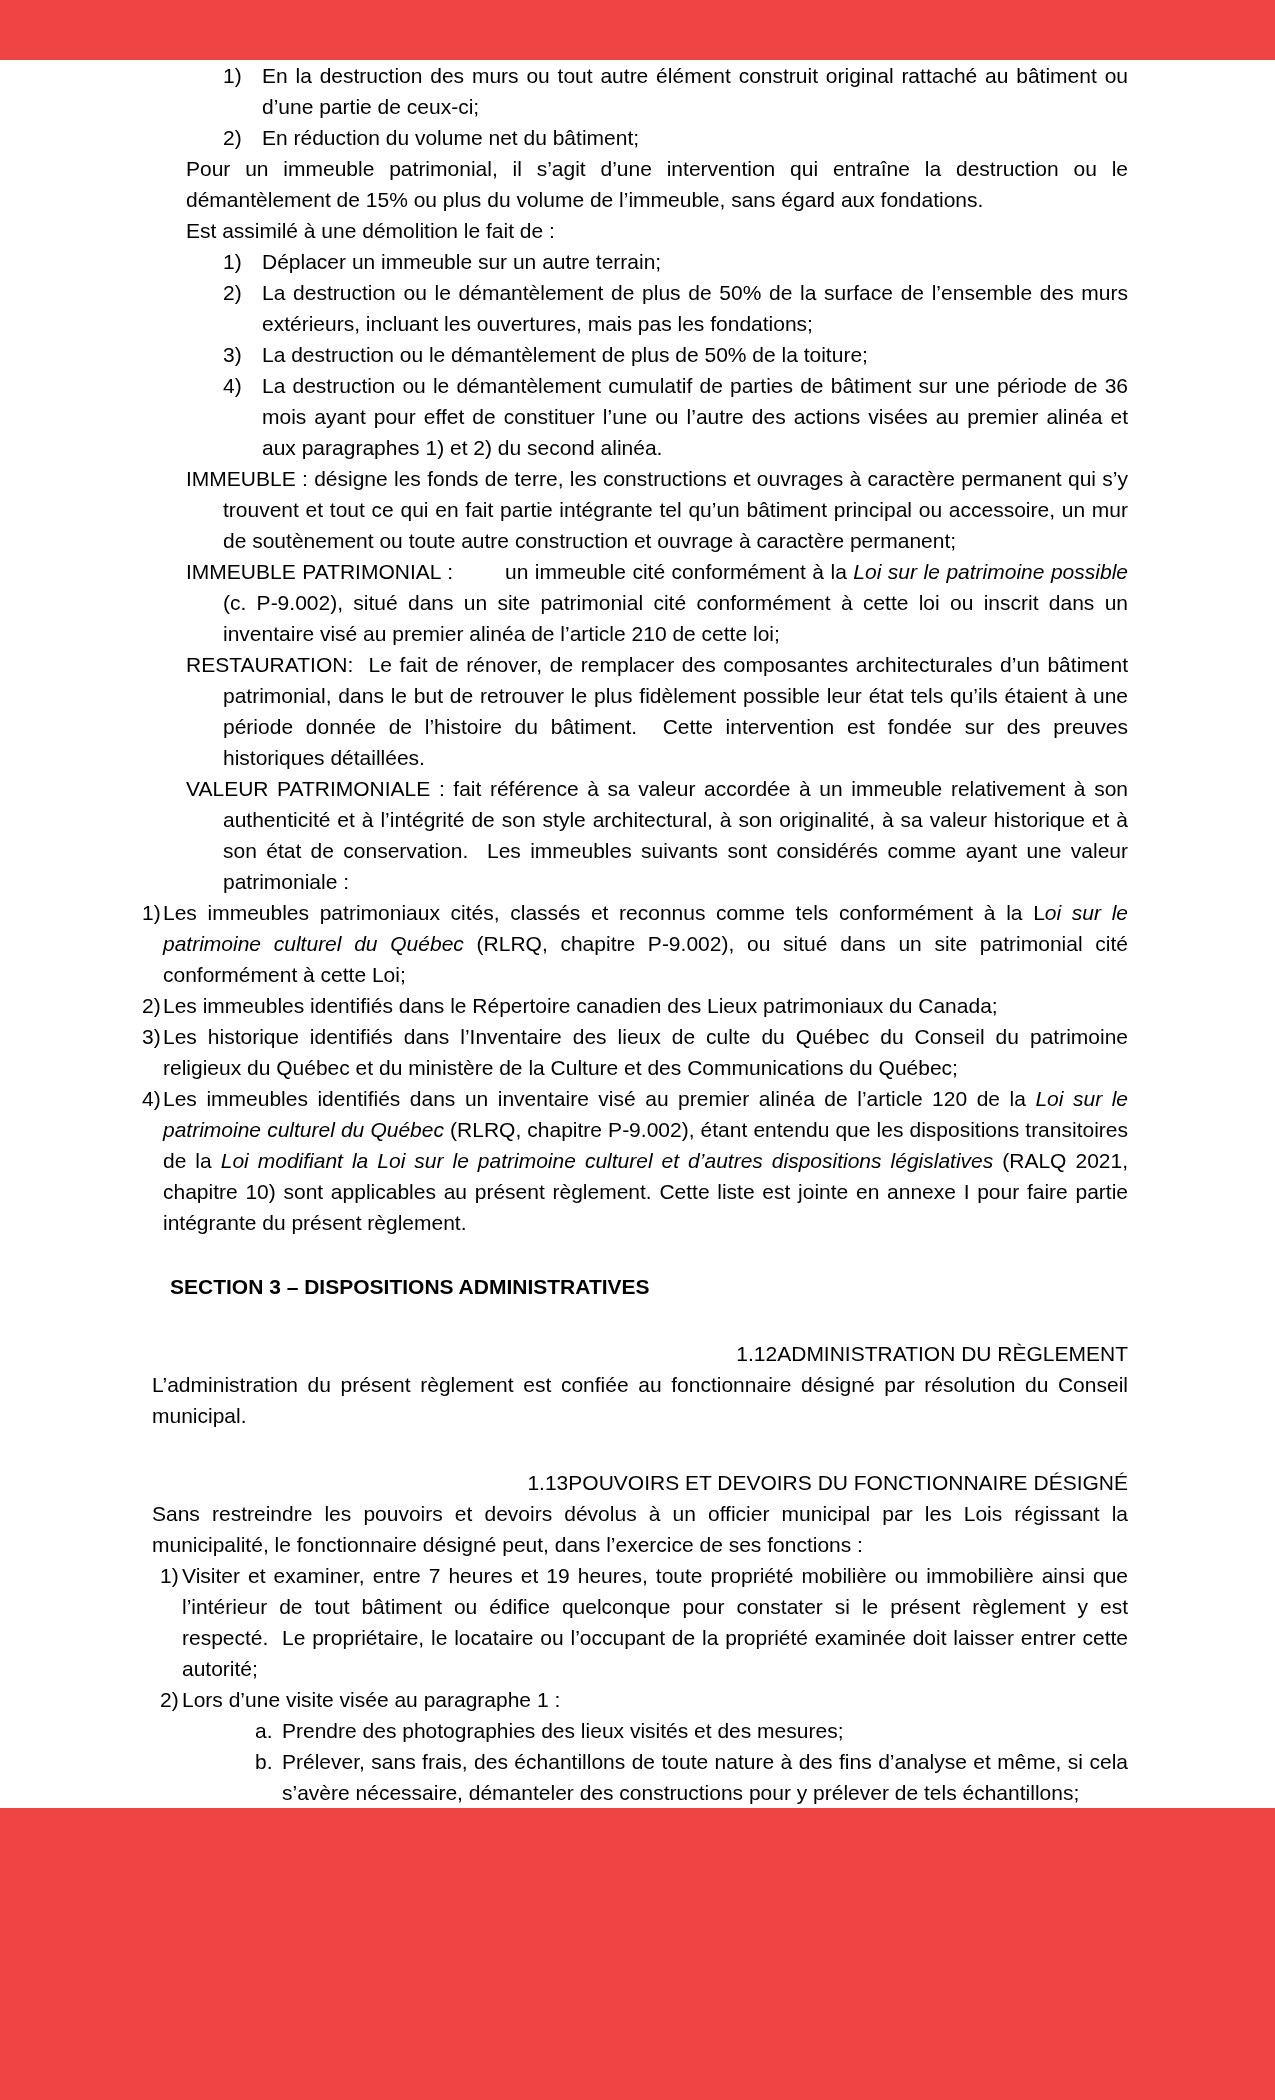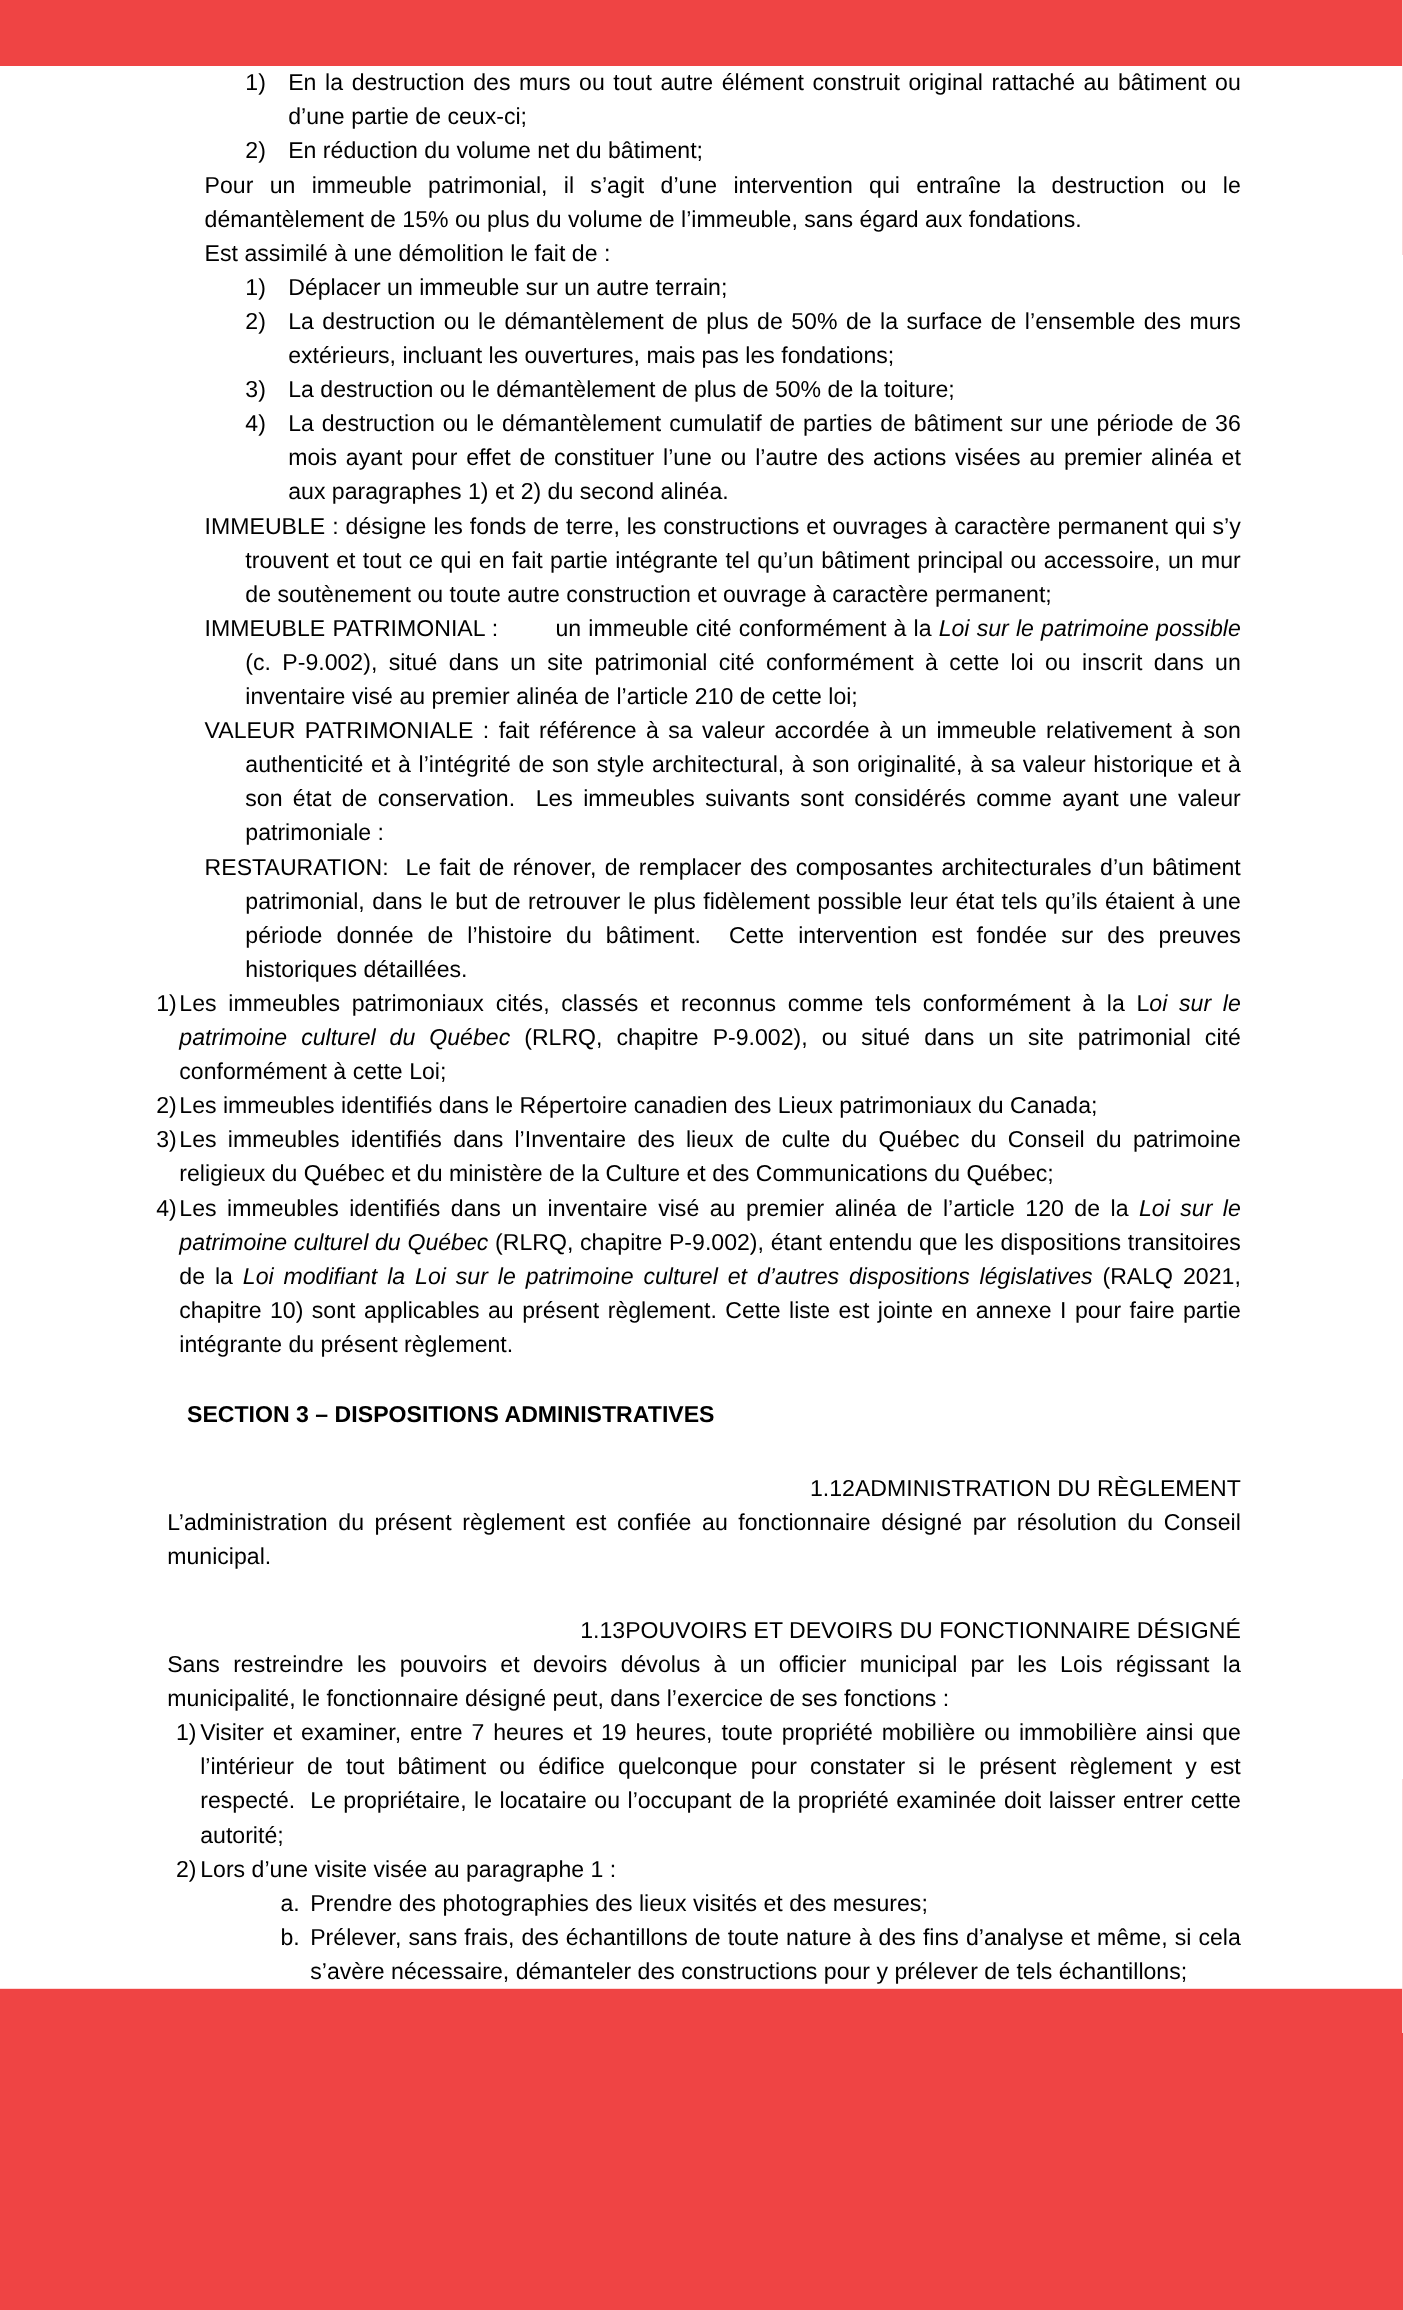--- a/index.html
+++ b/index.html
@@ -46,25 +46,25 @@
       <div class="blk li1"><span class="marker">1)</span><span>En la destruction des murs ou tout autre élément construit original rattaché au bâtiment ou d’une partie de ceux-ci;</span></div>
       <div class="blk li1"><span class="marker">2)</span><span>En réduction du volume net du bâtiment;</span></div>
       <div class="blk body"><span>Pour un immeuble patrimonial, il s’agit d’une intervention qui entraîne la destruction ou le démantèlement de 15% ou plus du volume de l’immeuble, sans égard aux fondations.</span></div>
       <div class="blk body"><span>Est assimilé à une démolition le fait de :</span></div>
       <div class="blk li1"><span class="marker">1)</span><span>Déplacer un immeuble sur un autre terrain;</span></div>
       <div class="blk li1"><span class="marker">2)</span><span>La destruction ou le démantèlement de plus de 50% de la surface de l’ensemble des murs extérieurs, incluant les ouvertures, mais pas les fondations;</span></div>
       <div class="blk li1"><span class="marker">3)</span><span>La destruction ou le démantèlement de plus de 50% de la toiture;</span></div>
       <div class="blk li1"><span class="marker">4)</span><span>La destruction ou le démantèlement cumulatif de parties de bâtiment sur une période de 36 mois ayant pour effet de constituer l’une ou l’autre des actions visées au premier alinéa et aux paragraphes 1) et 2) du second alinéa.</span></div>
       <div class="blk def"><span>IMMEUBLE : désigne les fonds de terre, les constructions et ouvrages à caractère permanent qui s’y trouvent et tout ce qui en fait partie intégrante tel qu’un bâtiment principal ou accessoire, un mur de soutènement ou toute autre construction et ouvrage à caractère permanent;</span></div>
       <div class="blk def"><span>IMMEUBLE PATRIMONIAL :&nbsp;&nbsp;&nbsp;&nbsp;&nbsp;&nbsp;&nbsp; un immeuble cité conformément à la </span><em>Loi sur le patrimoine possible</em><span> (c. P-9.002), situé dans un site patrimonial cité conformément à cette loi ou inscrit dans un inventaire visé au premier alinéa de l’article 210 de cette loi;</span></div>
+      <div class="blk def"><span>RESTAURATION:&nbsp; Le fait de rénover, de remplacer des composantes architecturales d’un bâtiment patrimonial, dans le but de retrouver le plus fidèlement possible leur état tels qu’ils étaient à une période donnée de l’histoire du bâtiment.&nbsp; Cette intervention est fondée sur des preuves historiques détaillées.</span></div>
       <div class="blk def"><span>VALEUR PATRIMONIALE : fait référence à sa valeur accordée à un immeuble relativement à son authenticité et à l’intégrité de son style architectural, à son originalité, à sa valeur historique et à son état de conservation.&nbsp; Les immeubles suivants sont considérés comme ayant une valeur patrimoniale :</span></div>
-      <div class="blk def"><span>RESTAURATION:&nbsp; Le fait de rénover, de remplacer des composantes architecturales d’un bâtiment patrimonial, dans le but de retrouver le plus fidèlement possible leur état tels qu’ils étaient à une période donnée de l’histoire du bâtiment.&nbsp; Cette intervention est fondée sur des preuves historiques détaillées.</span></div>
       <div class="blk li0"><span class="marker">1)</span><span>Les immeubles patrimoniaux cités, classés et reconnus comme tels conformément à la L</span><em>oi sur le patrimoine culturel du Québec</em><span> (RLRQ, chapitre P-9.002), ou situé dans un site patrimonial cité conformément à cette Loi;</span></div>
       <div class="blk li0"><span class="marker">2)</span><span>Les immeubles identifiés dans le Répertoire canadien des Lieux patrimoniaux du Canada;</span></div>
-      <div class="blk li0"><span class="marker">3)</span><span>Les immeubles identifiés dans l’Inventaire des lieux de culte du Québec du Conseil du patrimoine religieux du Québec et du ministère de la Culture et des Communications du Québec;</span></div>
+      <div class="blk li0"><span class="marker">3)</span><span>Les historique identifiés dans l’Inventaire des lieux de culte du Québec du Conseil du patrimoine religieux du Québec et du ministère de la Culture et des Communications du Québec;</span></div>
       <div class="blk li0"><span class="marker">4)</span><span>Les immeubles identifiés dans un inventaire visé au premier alinéa de l’article 120 de la </span><em>Loi sur le patrimoine culturel du Québec</em><span> (RLRQ, chapitre P-9.002), étant entendu que les dispositions transitoires de la </span><em>Loi modifiant la Loi sur le patrimoine culturel et d’autres dispositions législatives</em><span> (RALQ 2021, chapitre 10) sont applicables au présent règlement. Cette liste est jointe en annexe I pour faire partie intégrante du présent règlement.</span></div>
       <div class="blk heading"><span>SECTION 3 – DISPOSITIONS ADMINISTRATIVES</span></div>
       <div class="blk article"><span class="marker">1.12</span><span>ADMINISTRATION DU RÈGLEMENT</span></div>
       <div class="blk body2"><span>L’administration du présent règlement est confiée au fonctionnaire désigné par résolution du Conseil municipal.</span></div>
       <div class="blk article"><span class="marker">1.13</span><span>POUVOIRS ET DEVOIRS DU FONCTIONNAIRE DÉSIGNÉ</span></div>
       <div class="blk body2"><span>Sans restreindre les pouvoirs et devoirs dévolus à un officier municipal par les Lois régissant la municipalité, le fonctionnaire désigné peut, dans l’exercice de ses fonctions :</span></div>
       <div class="blk li0b"><span class="marker">1)</span><span>Visiter et examiner, entre 7 heures et 19 heures, toute propriété mobilière ou immobilière ainsi que l’intérieur de tout bâtiment ou édifice quelconque pour constater si le présent règlement y est respecté.&nbsp; Le propriétaire, le locataire ou l’occupant de la propriété examinée doit laisser entrer cette autorité;</span></div>
       <div class="blk li0b"><span class="marker">2)</span><span>Lors d’une visite visée au paragraphe 1 :</span></div>
       <div class="blk lia"><span class="marker">a.</span><span>Prendre des photographies des lieux visités et des mesures;</span></div>
       <div class="blk lia"><span class="marker">b.</span><span>Prélever, sans frais, des échantillons de toute nature à des fins d’analyse et même, si cela s’avère nécessaire, démanteler des constructions pour y prélever de tels échantillons;</span></div>

